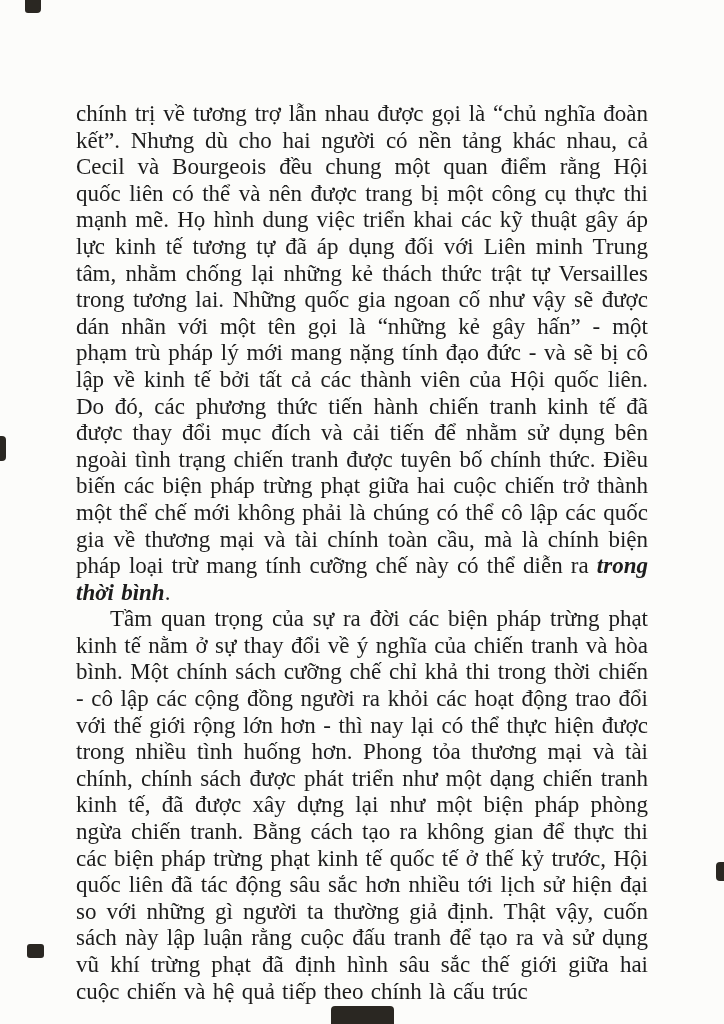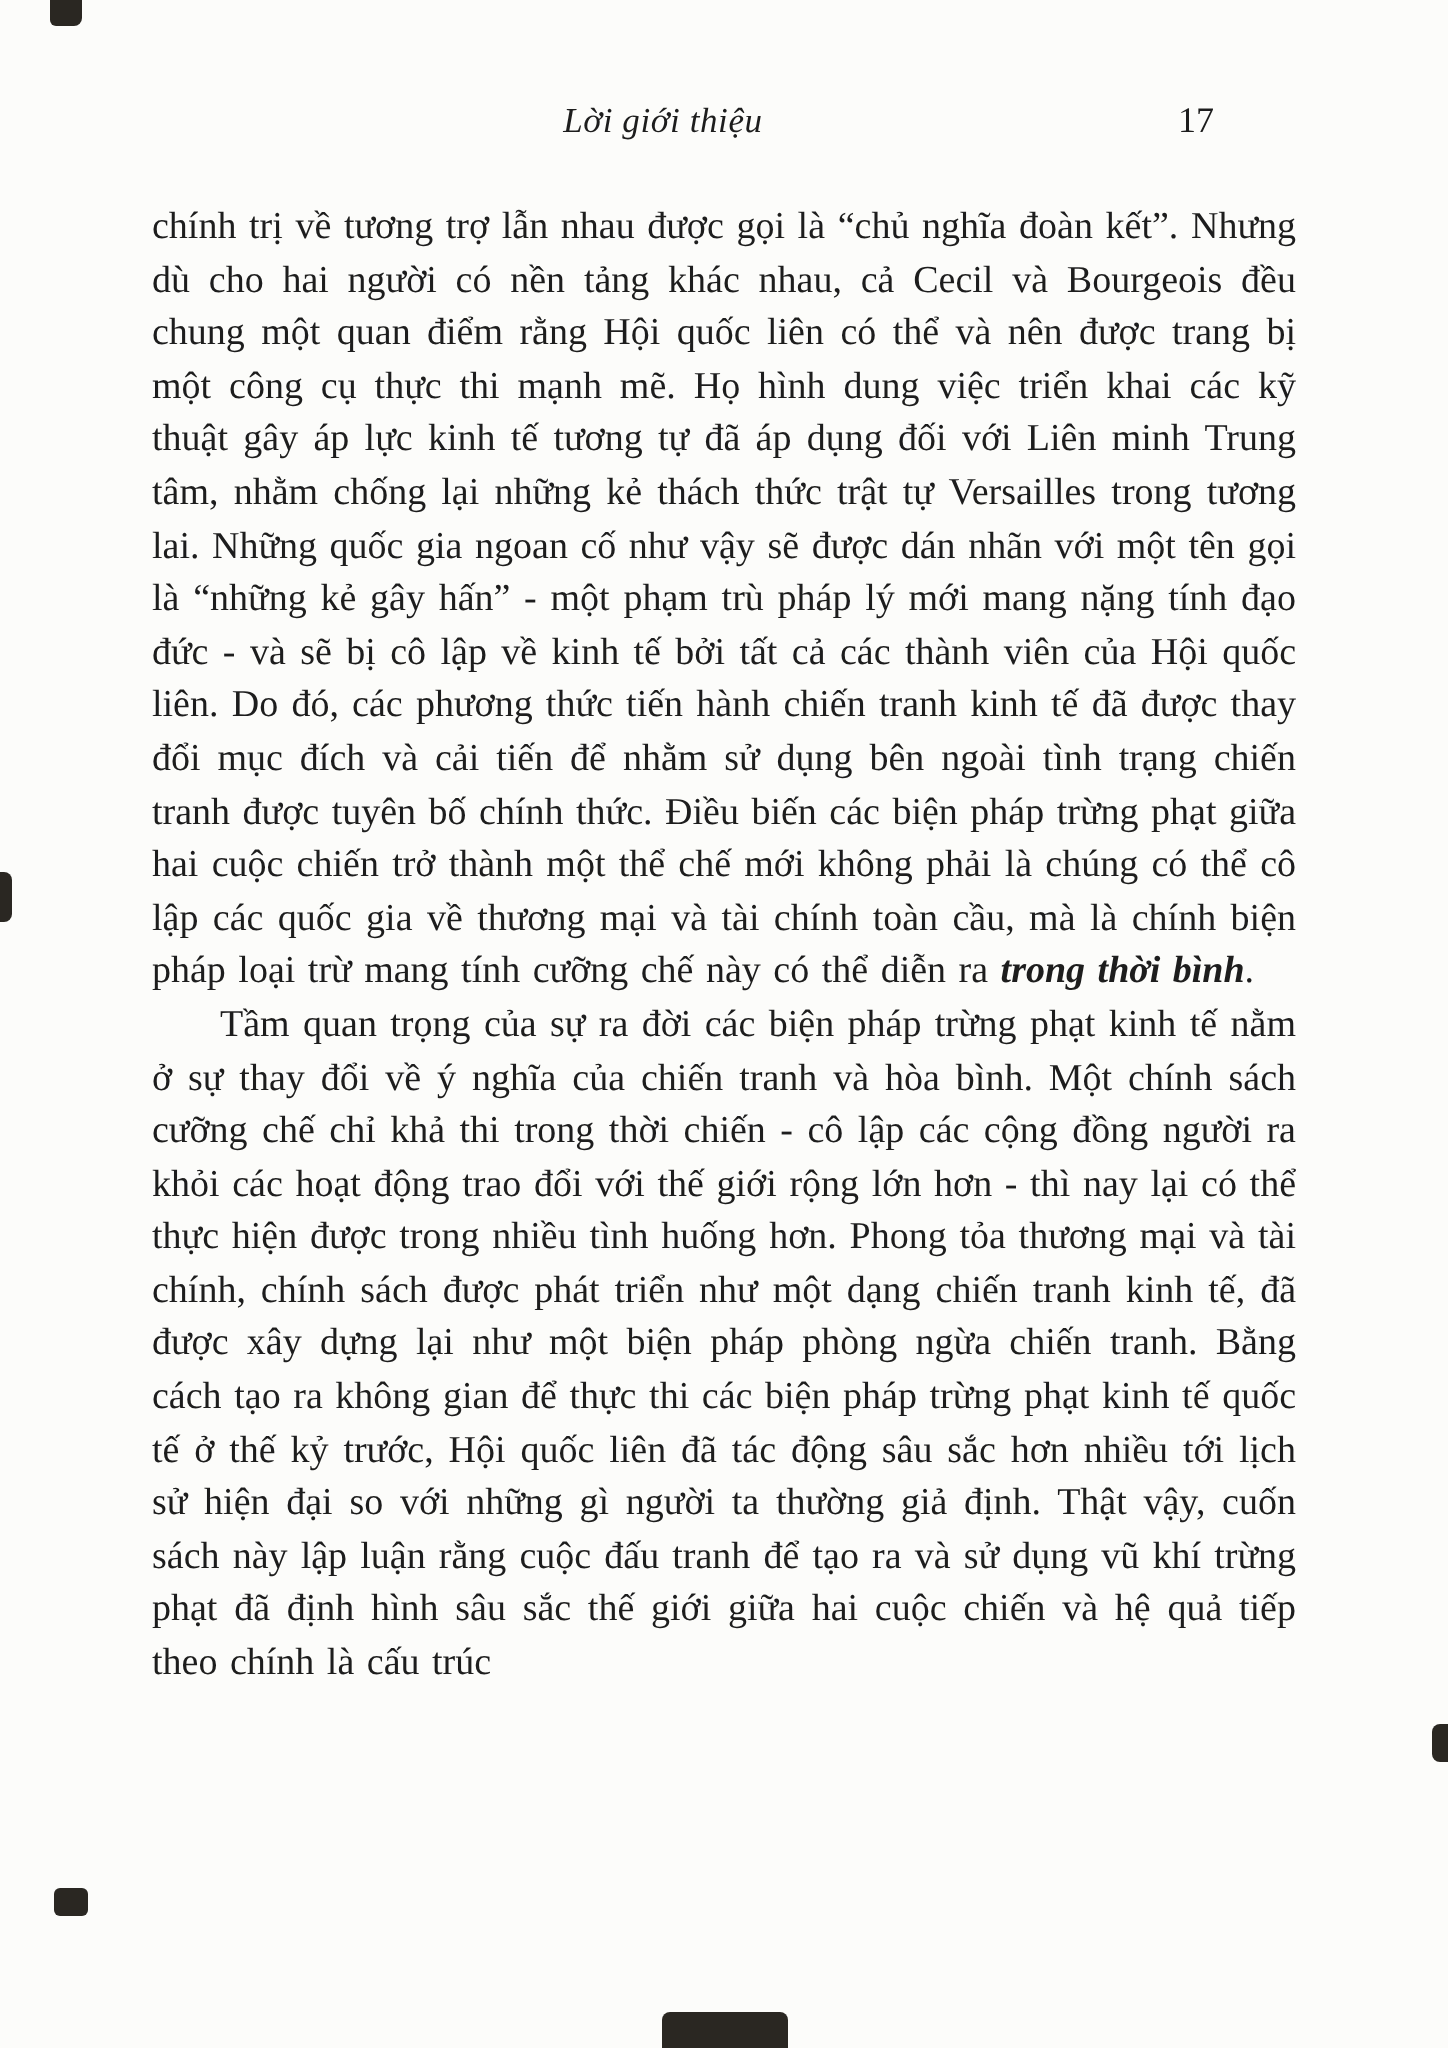--- a/index.html
+++ b/index.html
@@ -38,21 +38,21 @@
     right: 40px;
     top: 0;
     font-size: 18px;
     font-style: normal;
   }
   .body-text {
     position: absolute;
     top: 101px;
     left: 76px;
     width: 572px;
-    font-size: 19px;
+    font-size: 23px;
     line-height: 26.6px;
     text-align: justify;
     word-spacing: 1.5px;
   }
   .body-text p {
     margin: 0;
   }
   .body-text p.indent {
     text-indent: 34px;
     font-family: Liberation Serif, serif;
@@ -70,24 +70,20 @@
   .artifact.a-left-edge    { left: 0;     top: 436px;  width: 6px;  height: 25px; border-radius: 0 4px 4px 0; }
   .artifact.a-bottom-left  { left: 27px;  top: 944px;  width: 17px; height: 14px; border-radius: 3px; }
   .artifact.a-bottom-center{ left: 331px; top: 1006px; width: 63px; height: 18px; border-radius: 4px 4px 0 0; }
   .artifact.a-right-edge   { left: 716px; top: 862px;  width: 8px;  height: 19px; border-radius: 4px 0 0 4px; }
 </style>
 </head>
 <body>
 
 <div class="page">
 
-  <div class="running-header">
-    <div class="header-title">Lời giới thiệu</div>
-    <div class="page-number">17</div>
-  </div>
 
   <div class="body-text">
       <p class=""><span>chính trị về tương trợ lẫn nhau được gọi là “chủ nghĩa đoàn kết”. Nhưng dù cho hai người có nền tảng khác nhau, cả Cecil và Bourgeois đều chung một quan điểm rằng Hội quốc liên có thể và nên được trang bị một công cụ thực thi mạnh mẽ. Họ hình dung việc triển khai các kỹ thuật gây áp lực kinh tế tương tự đã áp dụng đối với Liên minh Trung tâm, nhằm chống lại những kẻ thách thức trật tự Versailles trong tương lai. Những quốc gia ngoan cố như vậy sẽ được dán nhãn với một tên gọi là “những kẻ gây hấn” - một phạm trù pháp lý mới mang nặng tính đạo đức - và sẽ bị cô lập về kinh tế bởi tất cả các thành viên của Hội quốc liên. Do đó, các phương thức tiến hành chiến tranh kinh tế đã được thay đổi mục đích và cải tiến để nhằm sử dụng bên ngoài tình trạng chiến tranh được tuyên bố chính thức. Điều biến các biện pháp trừng phạt giữa hai cuộc chiến trở thành một thể chế mới không phải là chúng có thể cô lập các quốc gia về thương mại và tài chính toàn cầu, mà là chính biện pháp loại trừ mang tính cưỡng chế này có thể diễn ra </span><span class="bold-italic">trong thời bình</span><span>.</span></p>
       <p class="indent"><span>Tầm quan trọng của sự ra đời các biện pháp trừng phạt kinh tế nằm ở sự thay đổi về ý nghĩa của chiến tranh và hòa bình. Một chính sách cưỡng chế chỉ khả thi trong thời chiến - cô lập các cộng đồng người ra khỏi các hoạt động trao đổi với thế giới rộng lớn hơn - thì nay lại có thể thực hiện được trong nhiều tình huống hơn. Phong tỏa thương mại và tài chính, chính sách được phát triển như một dạng chiến tranh kinh tế, đã được xây dựng lại như một biện pháp phòng ngừa chiến tranh. Bằng cách tạo ra không gian để thực thi các biện pháp trừng phạt kinh tế quốc tế ở thế kỷ trước, Hội quốc liên đã tác động sâu sắc hơn nhiều tới lịch sử hiện đại so với những gì người ta thường giả định. Thật vậy, cuốn sách này lập luận rằng cuộc đấu tranh để tạo ra và sử dụng vũ khí trừng phạt đã định hình sâu sắc thế giới giữa hai cuộc chiến và hệ quả tiếp theo chính là cấu trúc</span></p>
     </div>
 
   <div class="artifact a-top-left"></div>
   <div class="artifact a-left-edge"></div>
   <div class="artifact a-bottom-left"></div>
   <div class="artifact a-bottom-center"></div>

